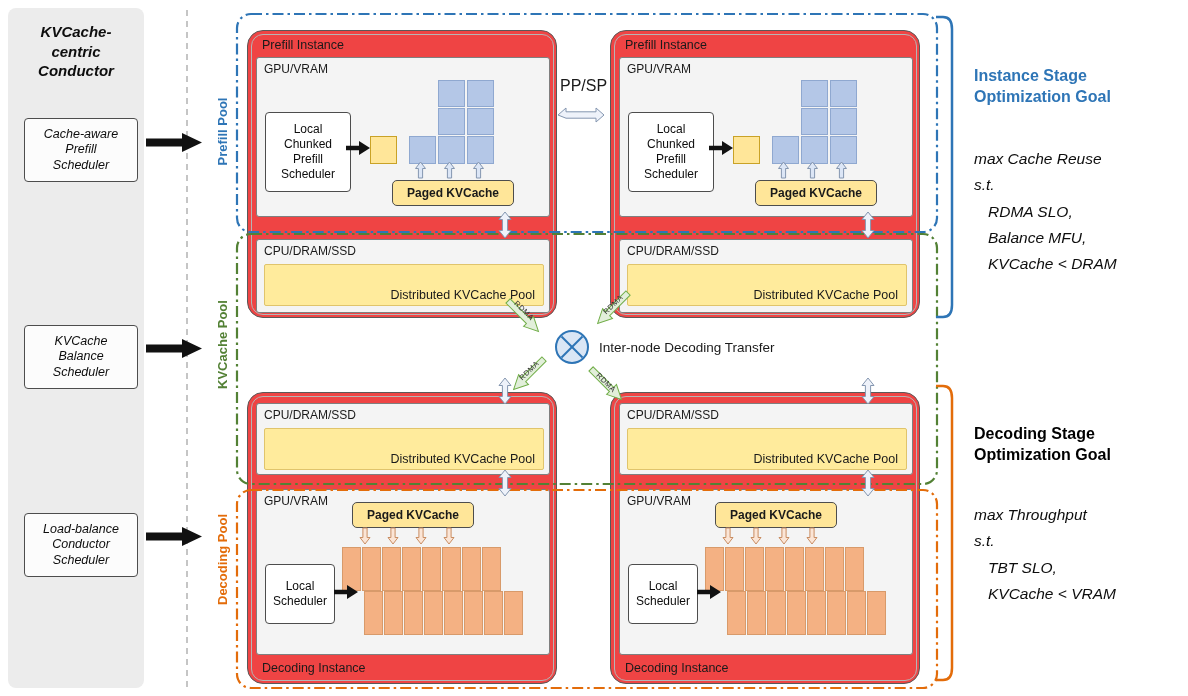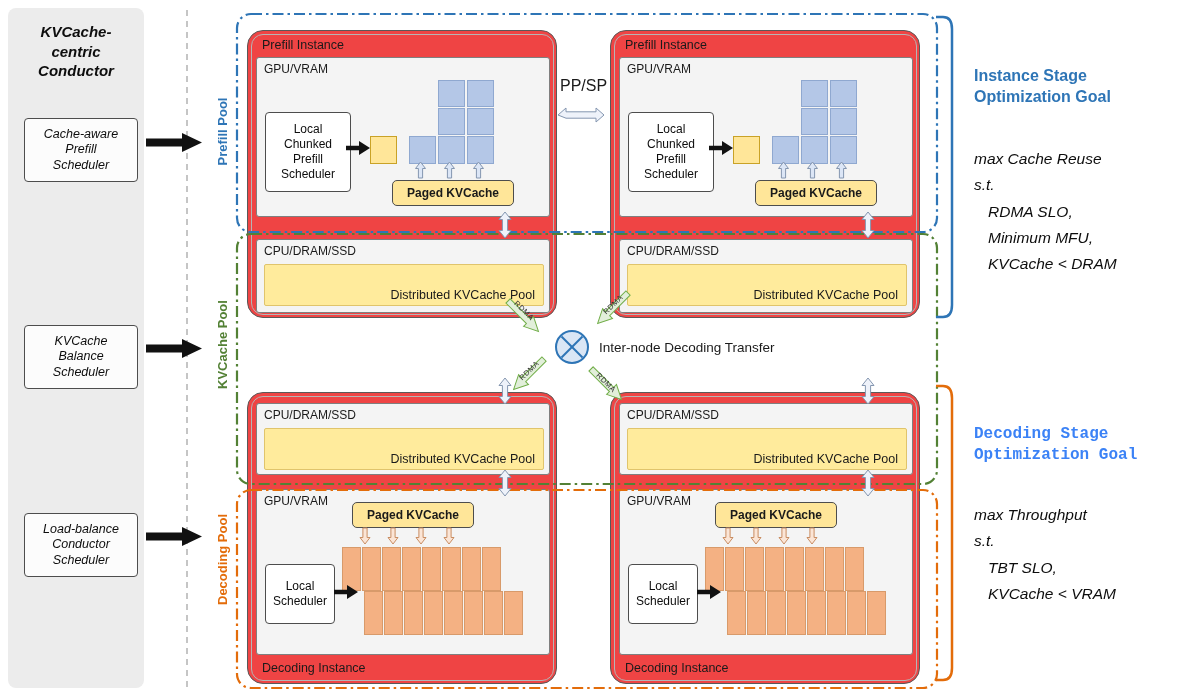--- a/index.html
+++ b/index.html
@@ -188,24 +188,24 @@
   <div class="rdma" style="left:512px; top:306px; transform:rotate(45deg);">RDMA</div>
   <div class="rdma" style="left:601px; top:300px; transform:rotate(-45deg);">RDMA</div>
   <div class="rdma" style="left:517px; top:366px; transform:rotate(-45deg);">RDMA</div>
   <div class="rdma" style="left:594px; top:378px; transform:rotate(45deg);">RDMA</div>
 
   <div class="goal-title" style="left:974px; top:66px; color:#2e75b6;">Instance Stage Optimization Goal</div>
   <div class="goal-body" style="left:974px; top:146px;">
     <div class="goal-line">max Cache Reuse</div>
     <div class="goal-line">s.t.</div>
     <div class="goal-line indent">RDMA SLO,</div>
-    <div class="goal-line indent">Minimum MFU,</div>
+    <div class="goal-line indent">Balance MFU,</div>
     <div class="goal-line indent">KVCache &lt; DRAM</div>
   </div>
-  <div class="goal-title" style="left:974px; top:424px; color:#3b82f6;font-family:Liberation Mono, monospace;">Decoding Stage Optimization Goal</div>
+  <div class="goal-title" style="left:974px; top:424px; color:#000000;">Decoding Stage Optimization Goal</div>
   <div class="goal-body" style="left:974px; top:502px;">
     <div class="goal-line">max Throughput</div>
     <div class="goal-line">s.t.</div>
     <div class="goal-line indent">TBT SLO,</div>
     <div class="goal-line indent">KVCache &lt; VRAM</div>
   </div>
 
   <svg class="overlay" width="1188" height="696" xmlns="http://www.w3.org/2000/svg">
     <defs>
       <path id="arrV" d="M6 0 L12 7.5 L8.6 7.5 L8.6 18.5 L12 18.5 L6 26 L0 18.5 L3.4 18.5 L3.4 7.5 L0 7.5 Z"></path>

